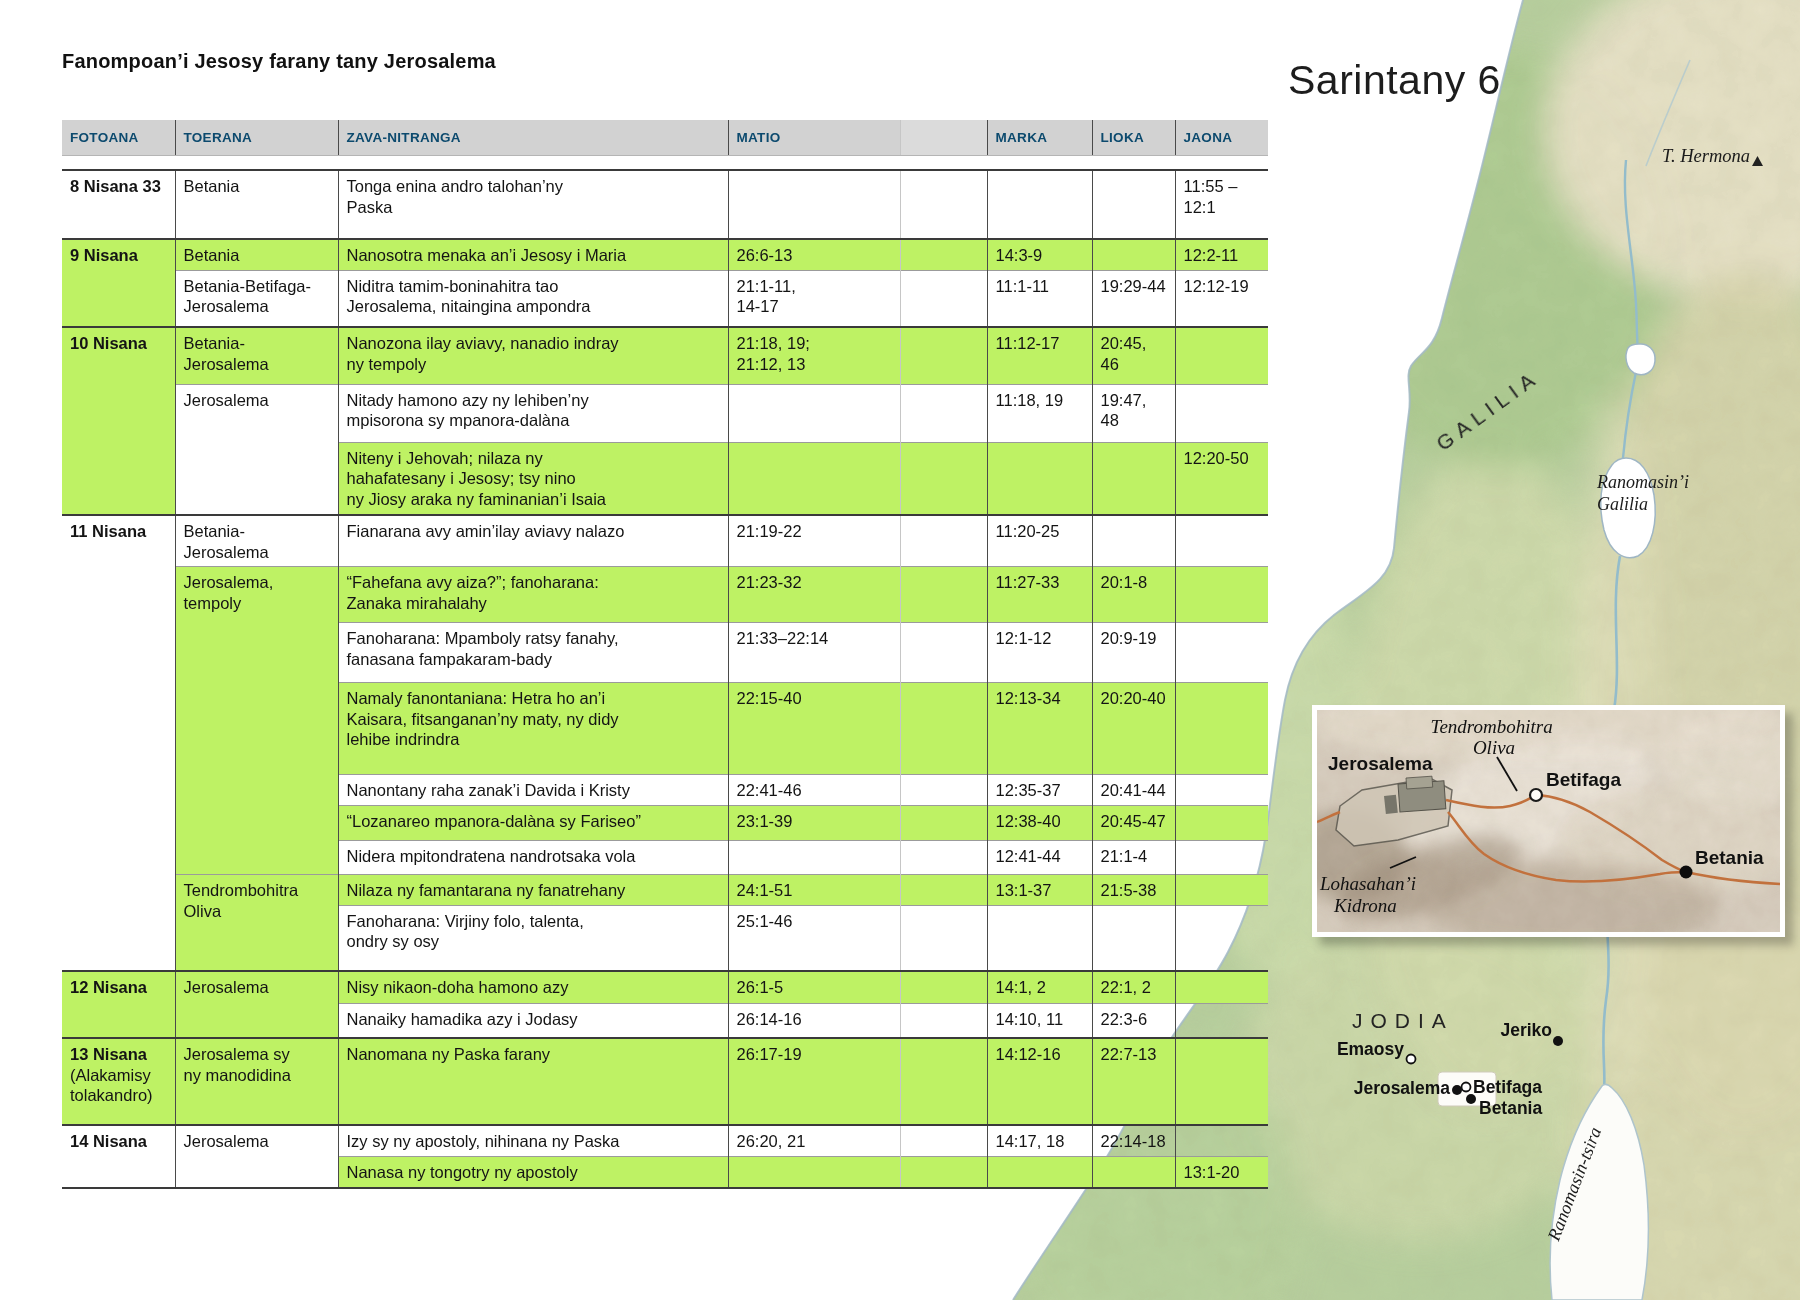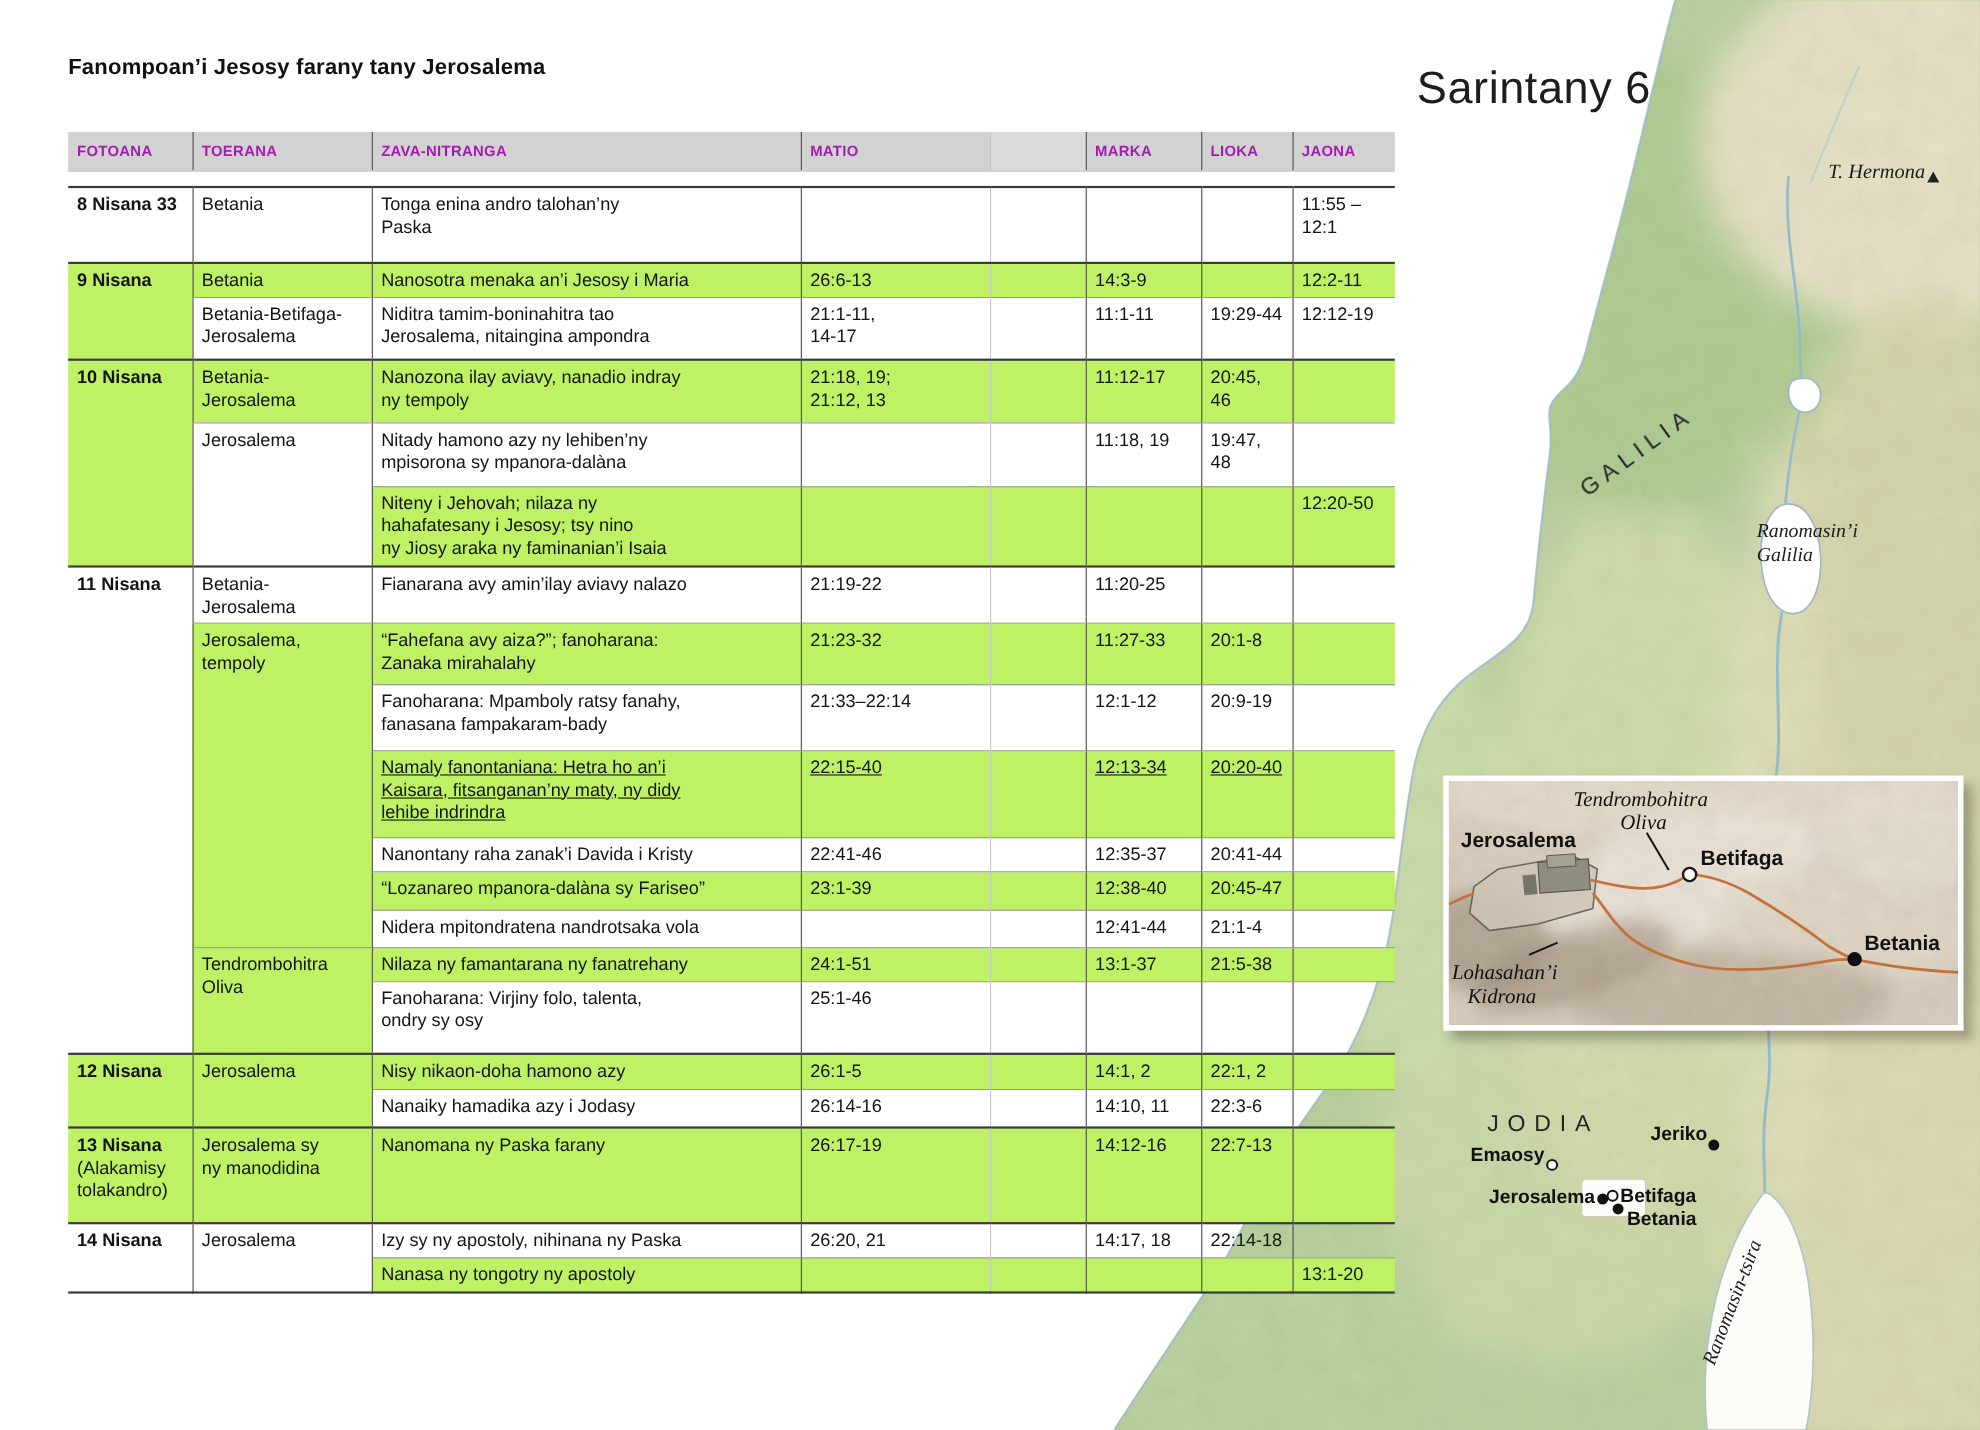--- a/index.html
+++ b/index.html
@@ -7,21 +7,21 @@
        font-family:"Liberation Sans",sans-serif;color:#141414;}
   #map-svg{position:absolute;left:0;top:0;}
   .doc-title{position:absolute;left:62px;top:50px;font-size:20px;font-weight:bold;color:#111;letter-spacing:.2px;}
   .map-title{position:absolute;left:1288px;top:57px;font-size:41px;font-weight:400;color:#1d1d1d;letter-spacing:.5px;}
   table.chron{position:absolute;left:62px;top:120px;width:1206px;border-collapse:collapse;table-layout:fixed;
               border-bottom:2px solid #3a3a3a;}
   col.w-date{width:113px}col.w-place{width:163px}col.w-event{width:390px}col.w-matio{width:172px}
   col.w-sp{width:87px}col.w-marka{width:105px}col.w-lioka{width:83px}col.w-jaona{width:93px}
   tr.hdr{height:35px;}
   tr.hdr th{background:#d2d2d2;font-size:13.5px;font-weight:bold;text-align:left;vertical-align:middle;
-            padding:0 8px;color:#a21caf;letter-spacing:.3px;border-bottom:1px solid #b5b5b5;}
+            padding:0 8px;color:#0c4a6e;letter-spacing:.3px;border-bottom:1px solid #b5b5b5;}
   tr.hdr th.c-sp{background:#dbdbdb;}
   tr.gap{height:15px;}
   tr.gap td{padding:0;border:none;}
   td{padding:5px 8px 4px 8px;vertical-align:top;font-size:16.5px;line-height:20.5px;white-space:pre-line;}
   th.c-place,td.c-place,th.c-event,td.c-event,th.c-matio,td.c-matio,
   th.c-marka,td.c-marka,th.c-lioka,td.c-lioka,th.c-jaona,td.c-jaona{border-left:1px solid #4a4a4a;}
   th.c-sp,td.c-sp{border-left:1px solid #c6c6c6;}
   tr.grp>td{border-top:2px solid #3a3a3a;}
   tr.sub>td{border-top:1px solid #9b9b9b;}
   tr.alt{background:#bef264;}
@@ -286,21 +286,21 @@
       </tr>
       <tr class="sub" style="height: 60px;">
         <td class="c-event">Fanoharana: Mpamboly ratsy fanahy,
 fanasana fampakaram-bady</td>
         <td class="c-matio">21:33–22:14</td>
         <td class="c-sp"></td>
         <td class="c-marka">12:1-12</td>
         <td class="c-lioka">20:9-19</td>
         <td class="c-jaona"></td>
       </tr>
-      <tr class="sub alt" style="height: 79px; text-decoration: underline;">
+      <tr class="sub alt" style="height: 92px;">
         <td class="c-event">Namaly fanontaniana: Hetra ho an’i
 Kaisara, fitsanganan’ny maty, ny didy
 lehibe indrindra</td>
         <td class="c-matio">22:15-40</td>
         <td class="c-sp"></td>
         <td class="c-marka">12:13-34</td>
         <td class="c-lioka">20:20-40</td>
         <td class="c-jaona"></td>
       </tr>
       <tr class="sub" style="height: 31px;">

